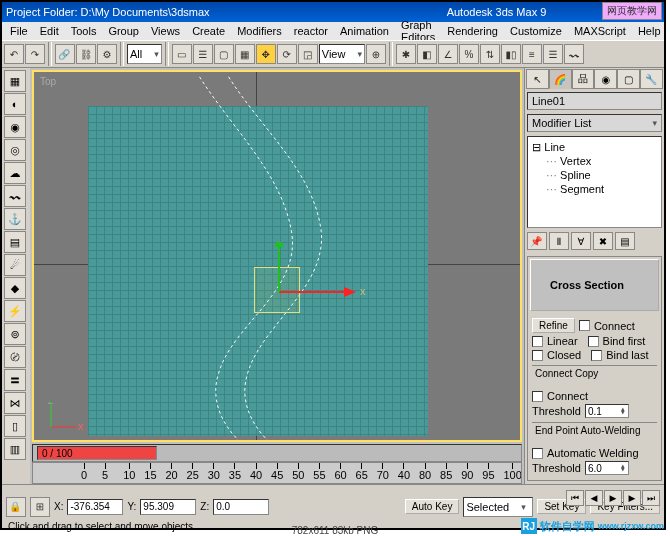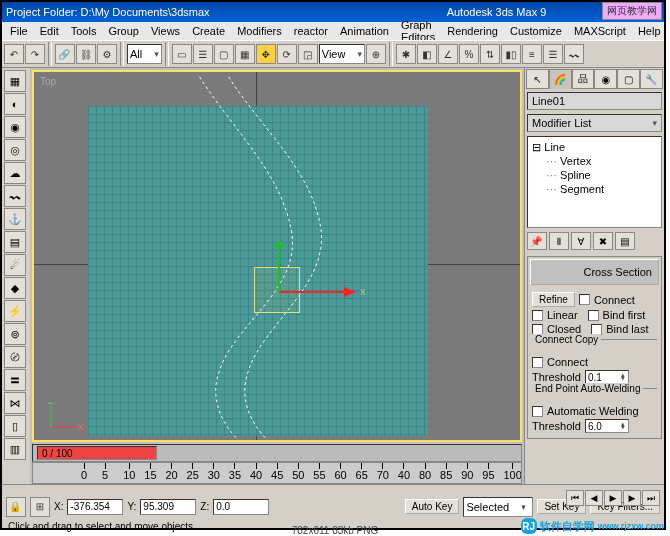--- a/index.html
+++ b/index.html
@@ -42,39 +42,39 @@
 .objname { border: 1px inset #888; background: #d8d8d8; height: 18px; margin: 2px; display: flex; align-items: center; padding: 0 4px; }
 .modlist { border: 1px inset #888; background: #d8d8d8; height: 18px; margin: 2px; display: flex; align-items: center; padding: 0 4px; }
 .modlist::after { content: "▾"; margin-left: auto; font-size: 9px; color: #555; }
 .stacklist { border: 1px inset #888; background: #fff; height: 92px; margin: 2px; padding: 3px 4px; font-size: 11px; line-height: 14px; }
 .stacklist .root::before { content: "⊟ "; }
 .stacklist .sub { padding-left: 14px; }
 .stacklist .sub::before { content: "⋯ "; color: #888; }
 .stackbtns { height: 20px; margin: 2px; display: flex; gap: 2px; }
 .stackbtns .sb { width: 20px; height: 18px; border: 1px solid #888; background: #e4e0d8; font-size: 10px; display: flex; align-items: center; justify-content: center; }
 .rollout { border: 1px solid #888; margin: 2px; background: #d4d0c8; }
-.rollout-title { text-align: right; background: #c0c0c0; border: 1px outset #fff; padding: 6px; font-size: 11px; margin: 2px; }
+.rollout-title { text-align: left; background: #c0c0c0; border: 1px outset #fff; padding: 19px; font-size: 11px; margin: 2px; font-weight: bold; }
 .rollout-body { padding: 3px 4px; font-size: 10px; }
 .row { display: flex; align-items: center; gap: 4px; margin: 2px 0; }
 .btn-small { border: 1px outset #fff; background: #e4e0d8; padding: 1px 6px; font-size: 10px; }
 .chk { width: 11px; height: 11px; border: 1px inset #888; background: #fff; display: inline-block; }
 .spinbox { border: 1px inset #888; background: #fff; width: 44px; height: 14px; font-size: 10px; padding: 0 2px; display: inline-flex; align-items: center; }
 .spinbox::after { content: "◂▸"; font-size: 7px; margin-left: auto; color: #555; transform: rotate(90deg); }
-.group-title { border-top: 1px solid #888; margin-top: 4px; padding-top: 2px; position: relative; }
+.group-title { border-top: 1px solid #888; margin-top: 4px; padding-top: 10px; position: relative; }
 .group-title span { position: relative; top: -9px; background: #d4d0c8; padding: 0 3px; font-size: 10px; }
 .bottombar { height: 44px; background: #d4d0c8; border-top: 1px solid #888; display: flex; align-items: center; padding: 2px 4px; gap: 4px; }
 .coord-label { font-size: 10px; }
 .coord-box { border: 1px inset #888; background: #fff; width: 56px; height: 16px; font-size: 10px; padding: 0 2px; display: flex; align-items: center; }
 .statuswrap { position: absolute; left: 8px; bottom: 4px; font-size: 10px; color: #000; }
 .dimlabel { position: absolute; left: 50%; bottom: 0; transform: translateX(-50%); font-size: 10px; color: #444; }
 .playctrls { position: absolute; right: 10px; bottom: 30px; display: flex; gap: 1px; }
 .playctrls .pb { width: 18px; height: 16px; border: 1px solid #888; background: #e4e0d8; font-size: 9px; display: flex; align-items: center; justify-content: center; }
 .watermark1 { position: absolute; right: 8px; top: 2px; background: #f0abfc; color: #333; font-size: 10px; padding: 1px 4px; border: 1px solid #888; z-index: 50; }
 .watermark2 { position: absolute; right: 6px; bottom: 2px; color: #19a0e0; font-size: 12px; font-weight: bold; z-index: 50; display: flex; align-items: center; gap: 3px; }
-.watermark2 .logo { width: 16px; height: 16px; background: #19a0e0; color: #fff; display: flex; align-items: center; justify-content: center; font-size: 10px; border-radius: 6px; }
+.watermark2 .logo { width: 16px; height: 16px; background: #19a0e0; color: #fff; display: flex; align-items: center; justify-content: center; font-size: 10px; border-radius: 0; }
 </style>
 </head>
 <body>
 
 <div class="app">
   <div class="titlebar">
     <span class="t-left">Project Folder: D:\My Documents\3dsmax</span>
     <span class="t-right">Autodesk 3ds Max 9</span>
   </div>
 

